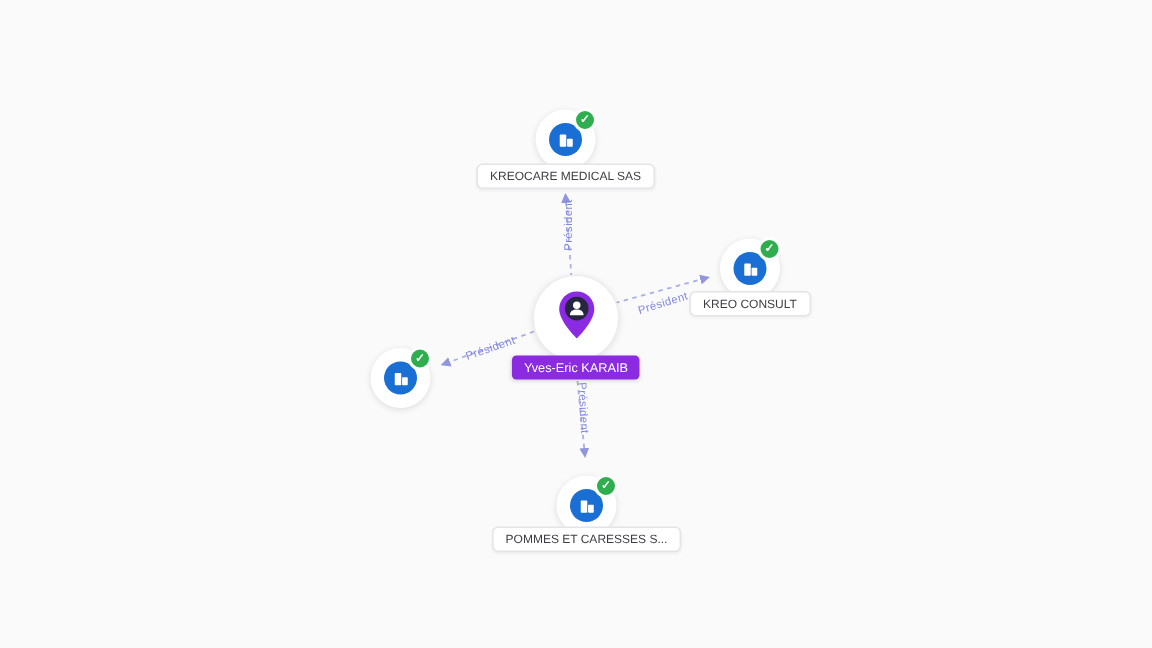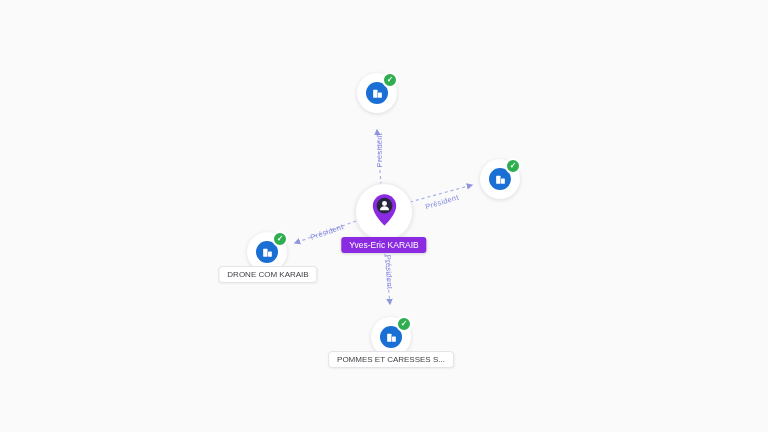--- a/index.html
+++ b/index.html
@@ -44,41 +44,42 @@
 
   <div class="bubble" style="left:357px;top:73px;">
     <span class="bicon">
       <svg viewBox="0 0 24 24" width="13" height="13" fill="#fff">
           <rect x="4" y="5" width="8" height="15" rx="1"></rect>
           <rect x="13" y="10" width="7" height="10" rx="1"></rect>
         </svg>
     </span>
     <span class="check">✓</span>
   </div>
+  <div class="nlabel" style="left:377px;top:109px;">KREOCARE MEDICAL SAS</div>
 
   <div class="bubble" style="left:480px;top:159px;">
     <span class="bicon">
       <svg viewBox="0 0 24 24" width="13" height="13" fill="#fff">
           <rect x="4" y="5" width="8" height="15" rx="1"></rect>
           <rect x="13" y="10" width="7" height="10" rx="1"></rect>
         </svg>
     </span>
     <span class="check">✓</span>
   </div>
+  <div class="nlabel" style="left:500px;top:194px;">KREO CONSULT</div>
 
   <div class="bubble" style="left:247px;top:232px;">
     <span class="bicon">
       <svg viewBox="0 0 24 24" width="13" height="13" fill="#fff">
           <rect x="4" y="5" width="8" height="15" rx="1"></rect>
           <rect x="13" y="10" width="7" height="10" rx="1"></rect>
         </svg>
     </span>
     <span class="check">✓</span>
   </div>
-  <div class="nlabel" style="left:268px;top:266px;">DRONE COM KARAIB</div>
 
   <div class="bubble" style="left:371px;top:317px;">
     <span class="bicon">
       <svg viewBox="0 0 24 24" width="13" height="13" fill="#fff">
           <rect x="4" y="5" width="8" height="15" rx="1"></rect>
           <rect x="13" y="10" width="7" height="10" rx="1"></rect>
         </svg>
     </span>
     <span class="check">✓</span>
   </div>

